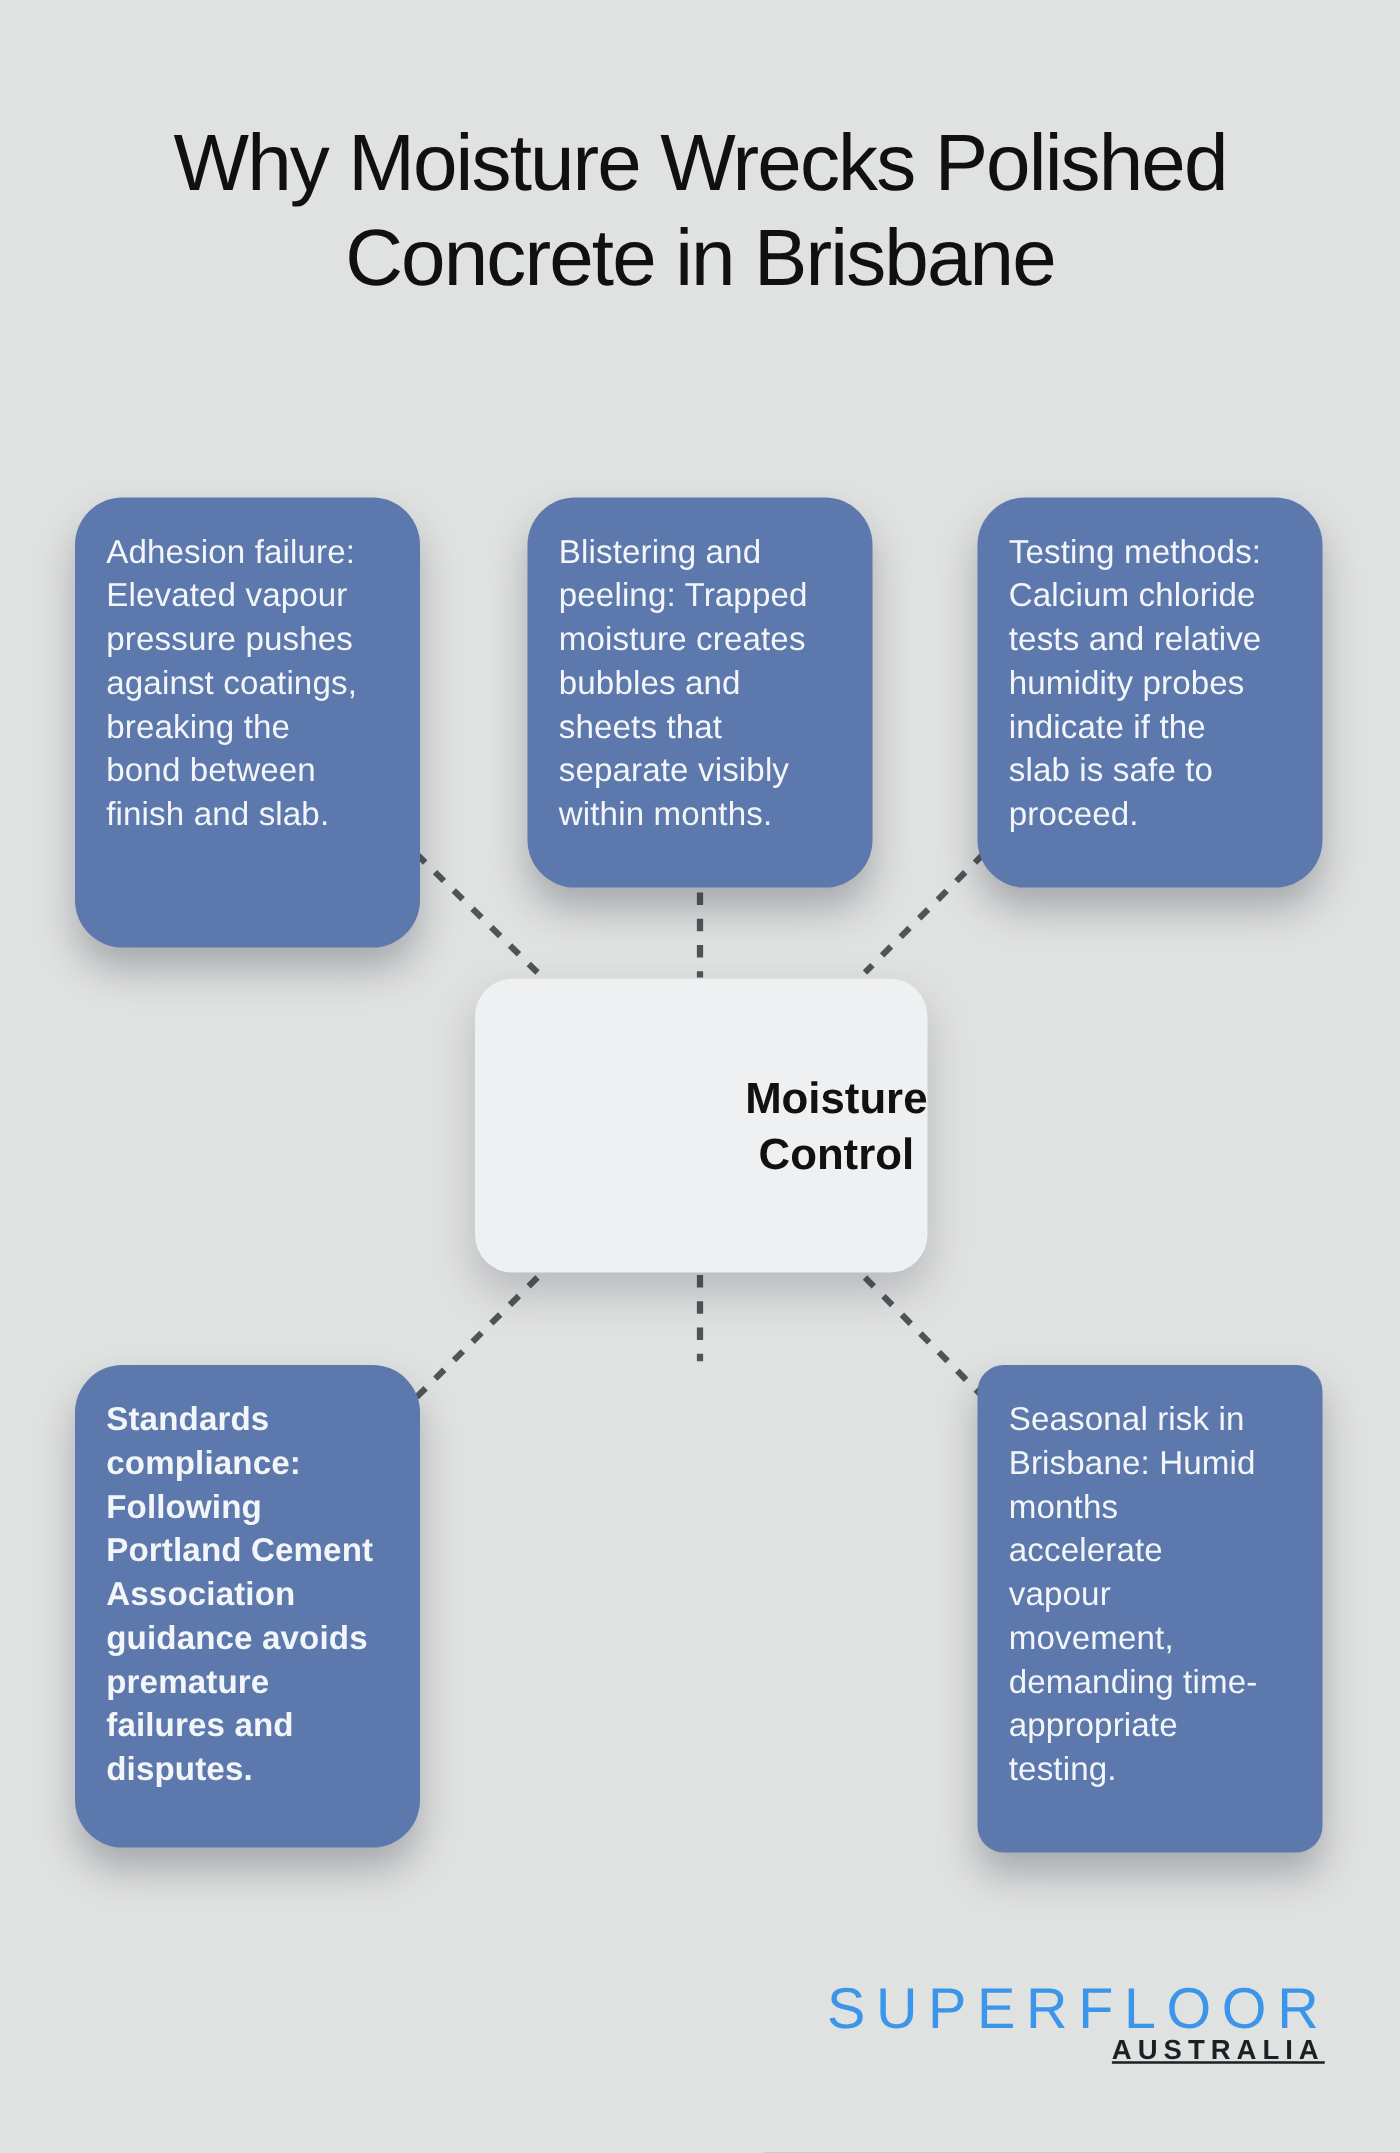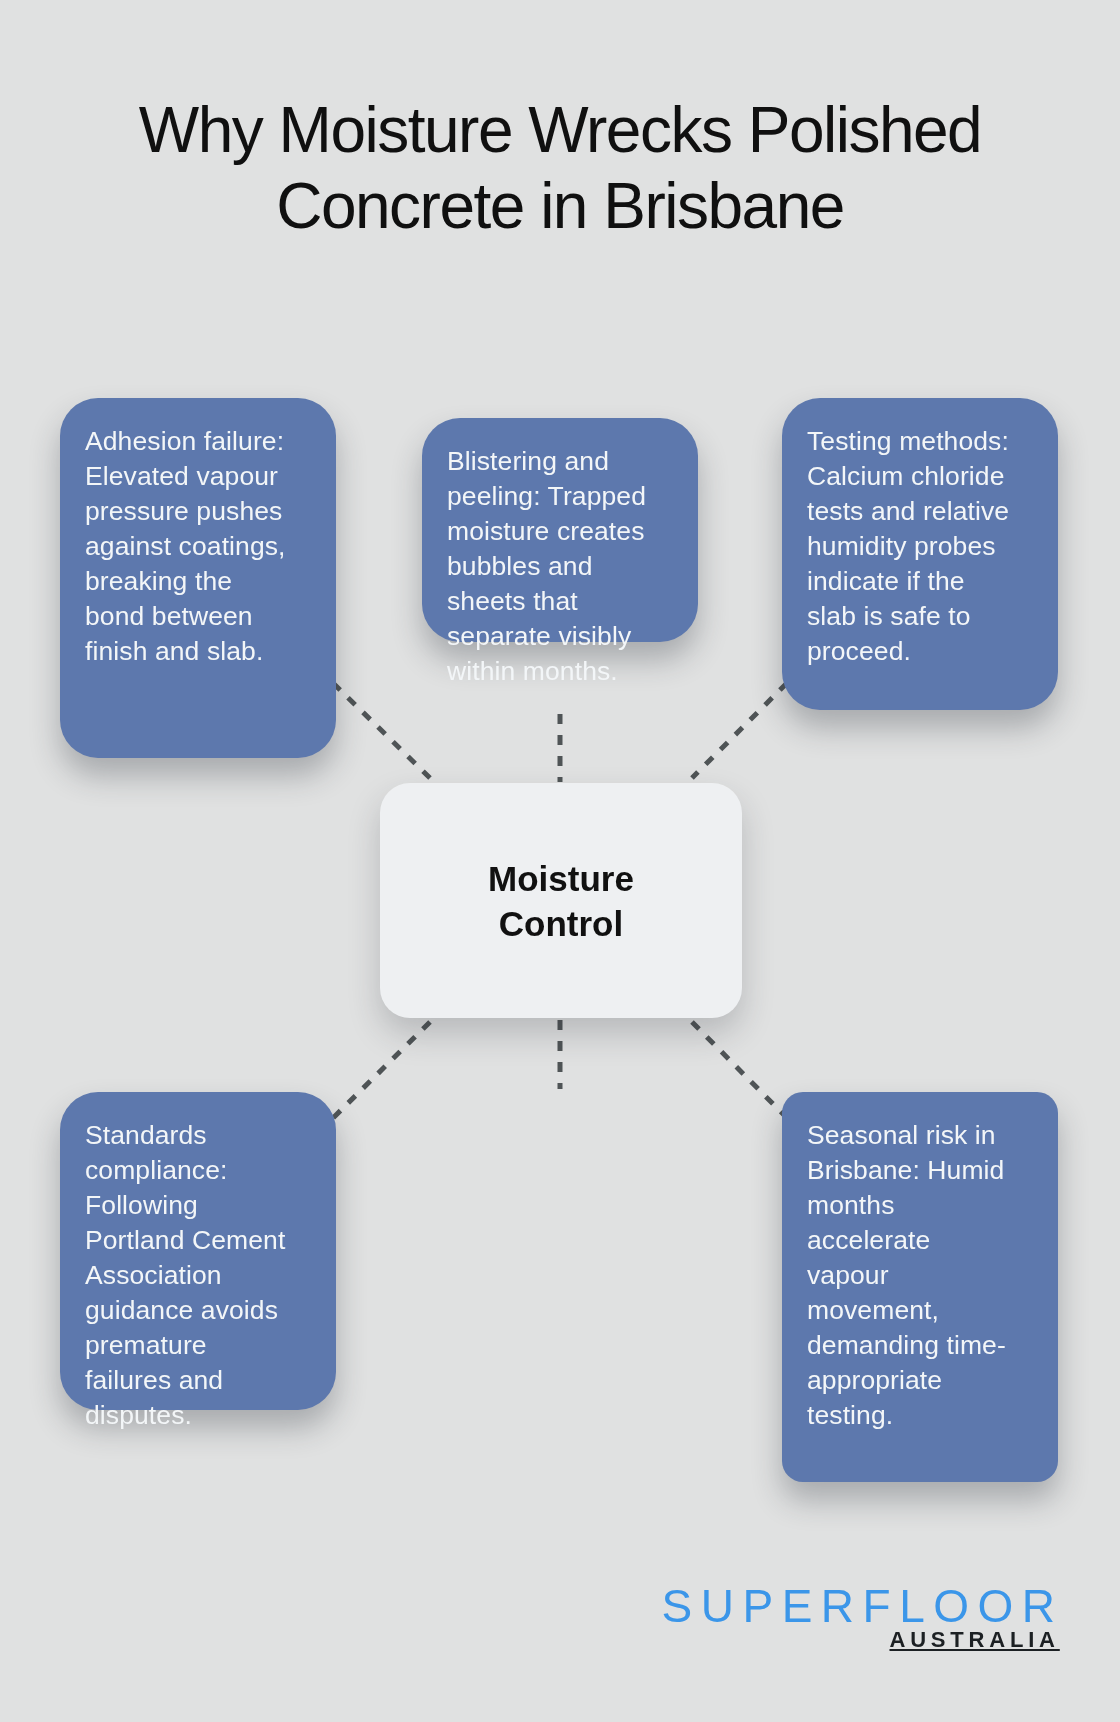--- a/index.html
+++ b/index.html
@@ -23,30 +23,30 @@
   .node {
     position:absolute; width:276px; border-radius:38px;
     background:var(--node-fill); color:var(--node-text);
     box-shadow:0 18px 30px rgba(40,45,55,0.30);
   }
   .node p {
     padding:26px 16px 0 25px; font-size:26.5px; line-height:35px;
     white-space:pre-line; letter-spacing:0.1px;
   }
   .node.top-left    { left:60px;  top:398px;  height:360px; }
-  .node.top-middle  { left:422px; top:398px;  height:224px;margin-top:20px; }
+  .node.top-middle  { left:422px; top:398px;  height:312px; }
   .node.top-right   { left:782px; top:398px;  height:312px; }
-  .node.bottom-left   { left:60px;  top:1092px; height:318px; }
+  .node.bottom-left   { left:60px;  top:1092px; height:386px;font-weight:bold; }
   .node.bottom-middle { left:422px; top:1092px; height:312px; }
   .node.bottom-right  { left:782px; top:1092px; height:390px;border-radius:21px; }
   .center-node {
     position:absolute; left:380px; top:783px; width:362px; height:235px;
     border-radius:30px; background:var(--center-fill);
     box-shadow:0 16px 32px rgba(40,45,55,0.22);
-    display:flex; align-items:center; justify-content:center;
+    display:flex; align-items:center; justify-content:flex-end;
   }
   .center-node p {
     font-size:35px; font-weight:700; line-height:45px; color:var(--center-text);
     text-align:center; white-space:pre-line;
   }
   .brand-logo { position:absolute; right:65px; top:1584px; text-align:right; }
   .brand-name {
     font-size:46px; font-weight:400; letter-spacing:8.5px; margin-right:-8.5px;
     color:var(--logo-primary); line-height:44px;
   }

